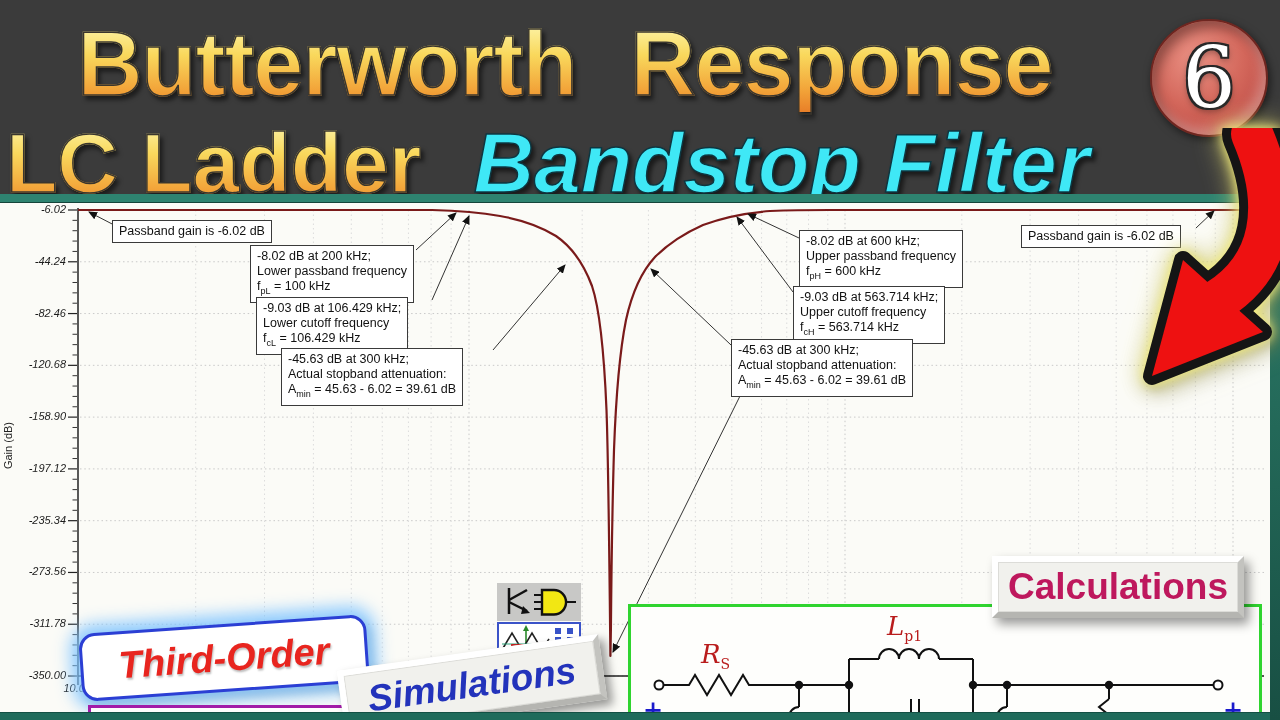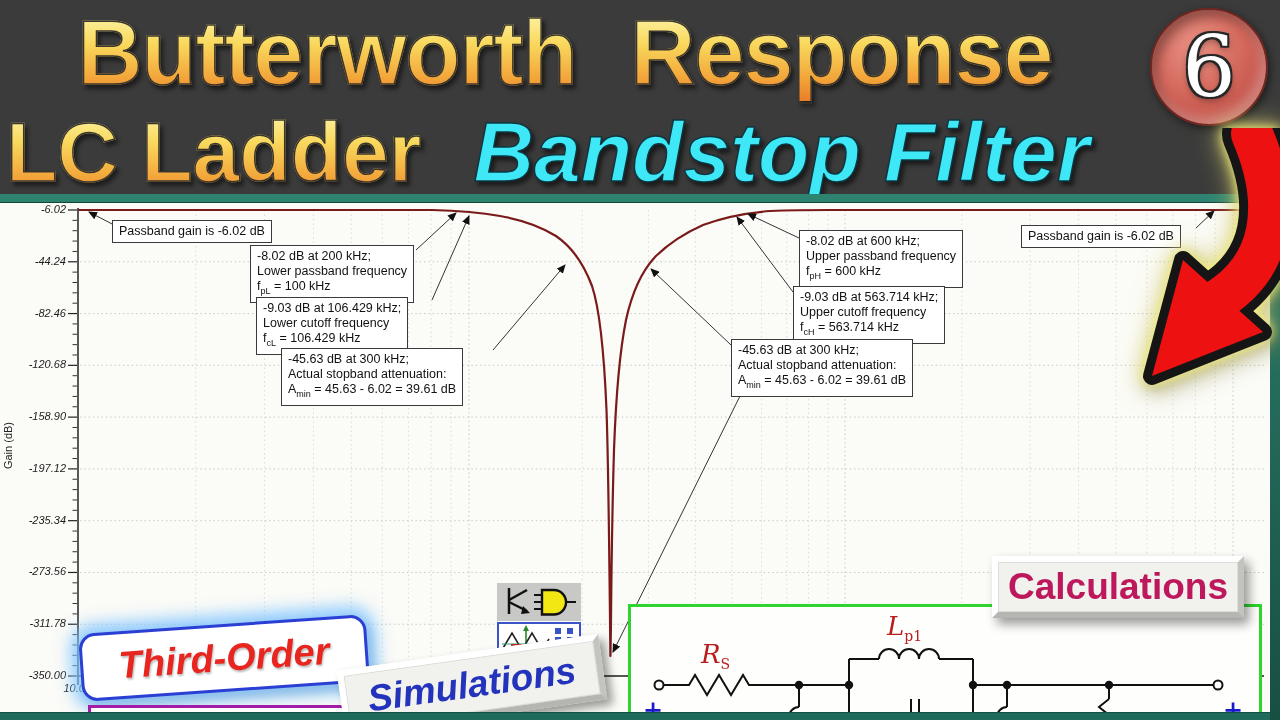--- a/index.html
+++ b/index.html
@@ -1,18 +1,18 @@
 <!DOCTYPE html>
 <html><head>
 <meta charset="utf-8">
 <style>
   html,body{margin:0;padding:0;background:#222;}
   .stage{position:relative;width:1280px;height:720px;overflow:hidden;background:#3b3b3b;font-family:"Liberation Sans",sans-serif;}
   
-  .header{position:absolute;left:0;top:4px;width:1280px;height:195px;background:#3b3b3b;}
+  .header{position:absolute;left:0;top:15px;width:1280px;height:195px;background:#3b3b3b;}
   .title1{position:absolute;left:0;top:2px;width:1280px;padding-right:150px;box-sizing:border-box;text-align:center;
     font-size:90px;font-weight:bold;letter-spacing:-1px;word-spacing:30px;line-height:1.05;}
   .grad-text{background:linear-gradient(180deg,#fdf6ad 5%,#f9d85c 40%,#f2a238 78%,#e87f28 100%);
     -webkit-background-clip:text;background-clip:text;color:transparent;-webkit-text-stroke:1.5px #3a362e;
     filter:drop-shadow(3px 4px 2px rgba(0,0,0,.5));}
   .title2{position:absolute;left:6px;top:100px;width:1280px;white-space:nowrap;}
   .t2-left{display:inline-block;font-size:84px;font-weight:bold;letter-spacing:0;}
   .t2-right{display:inline-block;margin-left:52px;font-size:84px;font-weight:bold;font-style:italic;
     color:#3fe8f6;-webkit-text-stroke:1.5px #0d3640;filter:drop-shadow(3px 4px 2px rgba(0,0,0,.55));}
   .badge{position:absolute;left:1150px;top:4px;width:114px;height:114px;border-radius:50%;

